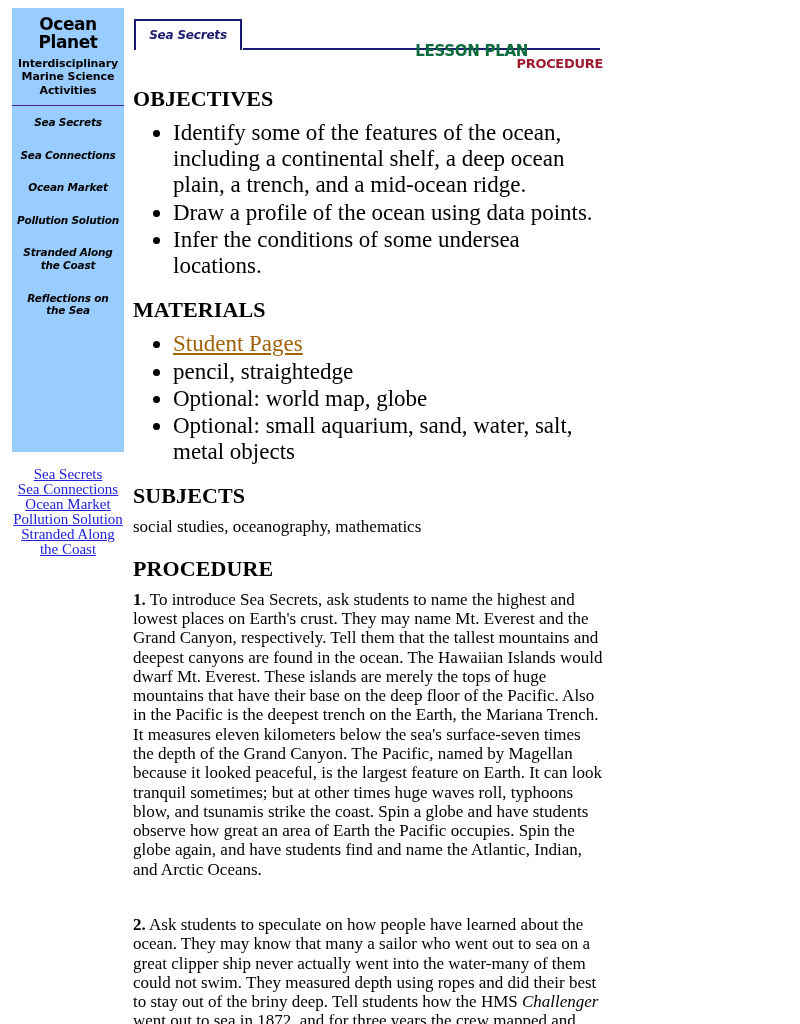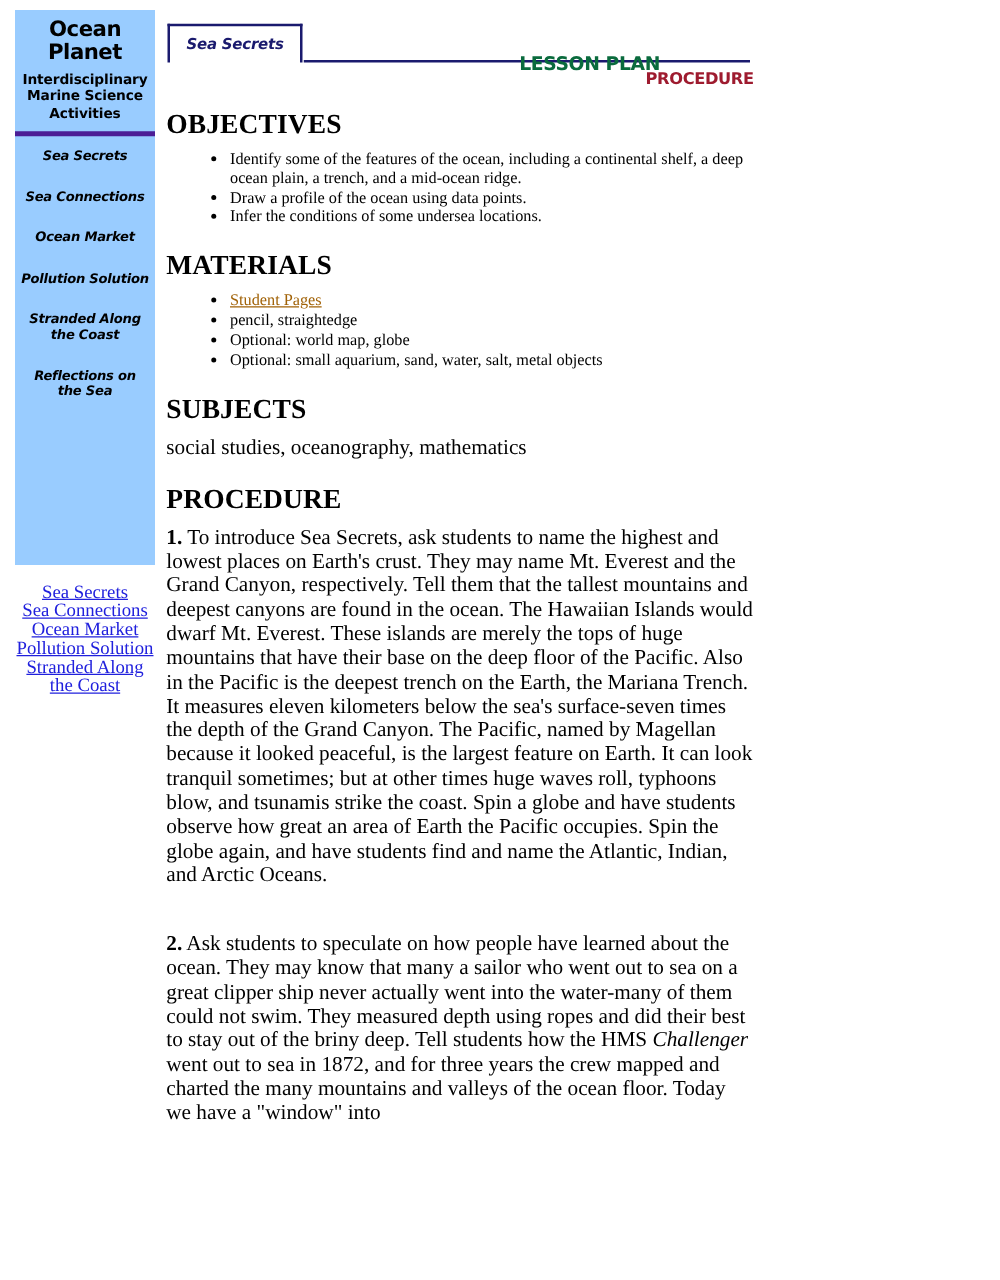--- a/index.html
+++ b/index.html
@@ -41,21 +41,21 @@
     background: #99ccff;
     width: 112px;
     height: 444px;
     box-sizing: border-box;
     padding: 0;
     font-family: "DejaVu Sans", "Liberation Sans", sans-serif;
   }
   .brand {
     padding: 8px 4px 7px 4px;
     text-align: center;
-    border-bottom: 4px solid #4c1d95;
+    border-bottom: 1px solid #4c1d95;
   }
   .brand-title {
     font-size: 17px;
     font-weight: bold;
     letter-spacing: -0.4px;
     line-height: 1.05;
     color: #000000;
     font-family: "DejaVu Sans", "Liberation Sans", sans-serif;
   }
   .brand-sub {
@@ -176,23 +176,23 @@
     font-family: "Liberation Serif", "DejaVu Serif", serif;
   }
   h2.section.tight { margin-top: 18px; }
 
   ul.bullets {
     margin: 0 0 0 0;
     padding-left: 40px;
     list-style-type: disc;
   }
   ul.bullets li {
-    font-size: 13px;
+    font-size: 23px;
     line-height: 1.14;
-    margin: 0 0 1px 11px;
+    margin: 0 0 1px 0;
   }
   ul.bullets li a {
     color: #a16207;
     text-decoration: underline;
     cursor: pointer;
   }
 
   p.subject-line {
     font-size: 17px;
     margin: 0;

